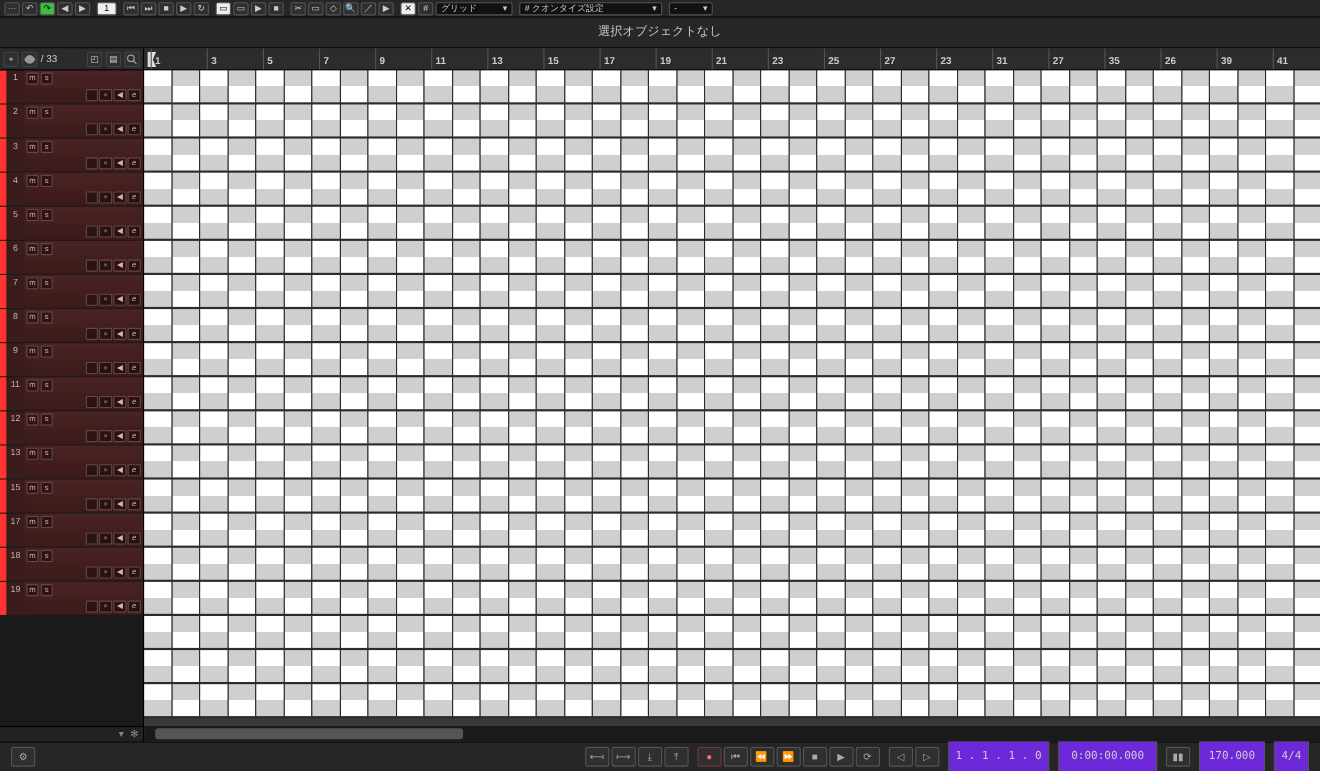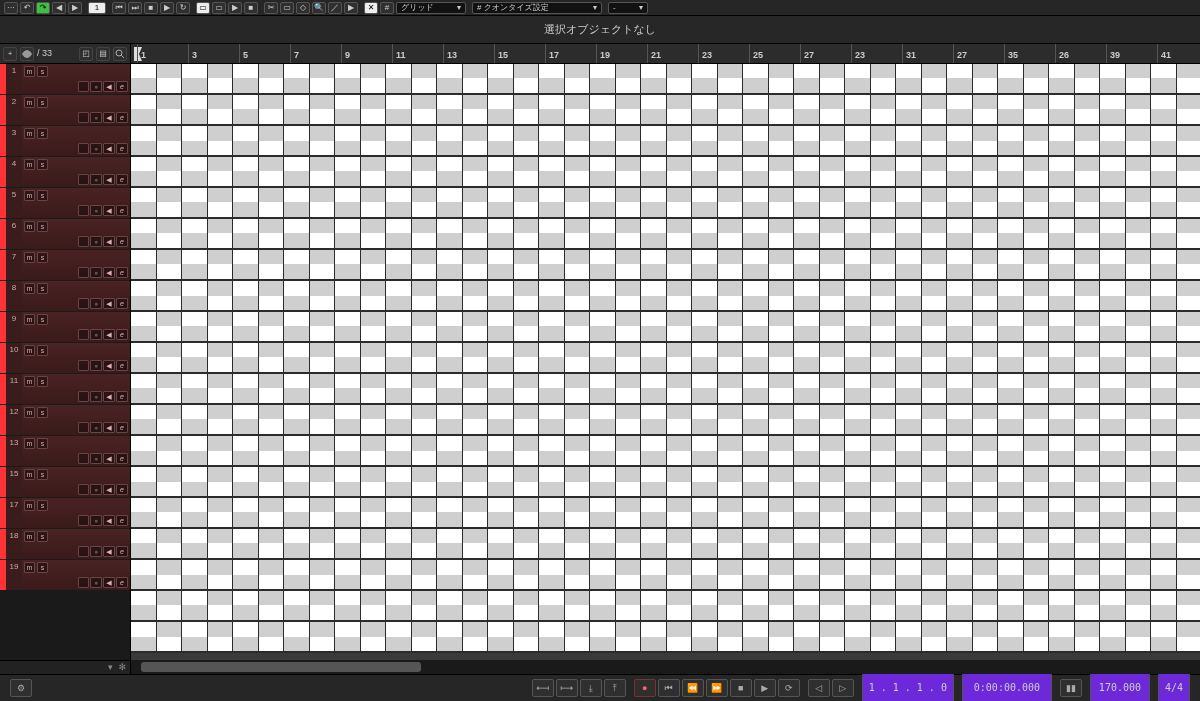--- a/index.html
+++ b/index.html
@@ -282,36 +282,20 @@
             <div class="t-row2">
               <span class="t-chk"></span>
               <span class="t-btn rec">●</span>
               <span class="t-btn">◀</span>
               <span class="t-btn e">e</span>
             </div>
           </div>
         </div>
         <div class="track">
           <div class="t-acc"></div>
-          <div class="t-num">10</div>
-          <div class="t-body">
-            <div class="t-row1">
-              <span class="t-btn sq">m</span>
-              <span class="t-btn sq">s</span>
-            </div>
-            <div class="t-row2">
-              <span class="t-chk"></span>
-              <span class="t-btn rec">●</span>
-              <span class="t-btn">◀</span>
-              <span class="t-btn e">e</span>
-            </div>
-          </div>
-        </div>
-        <div class="track">
-          <div class="t-acc"></div>
           <div class="t-num">11</div>
           <div class="t-body">
             <div class="t-row1">
               <span class="t-btn sq">m</span>
               <span class="t-btn sq">s</span>
             </div>
             <div class="t-row2">
               <span class="t-chk"></span>
               <span class="t-btn rec">●</span>
               <span class="t-btn">◀</span>

